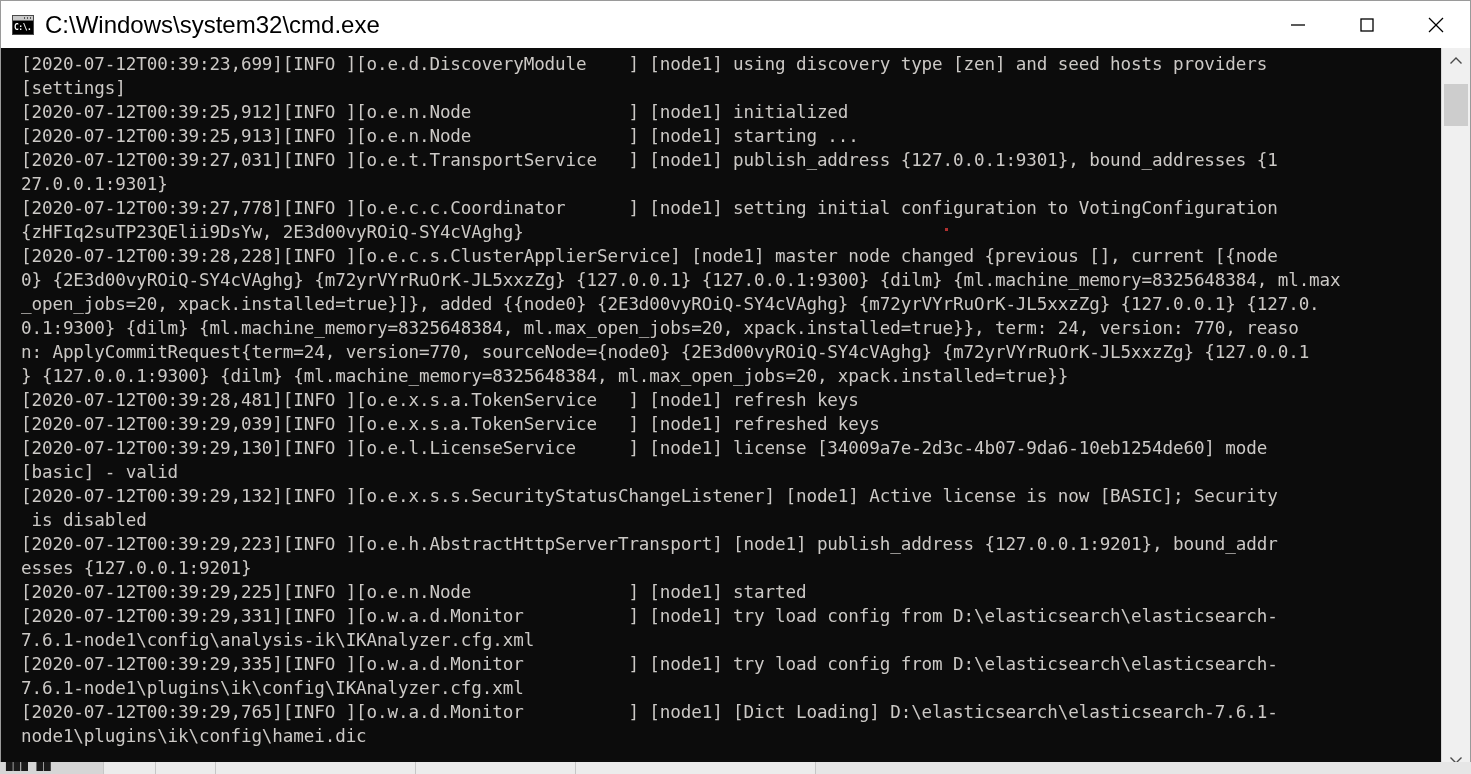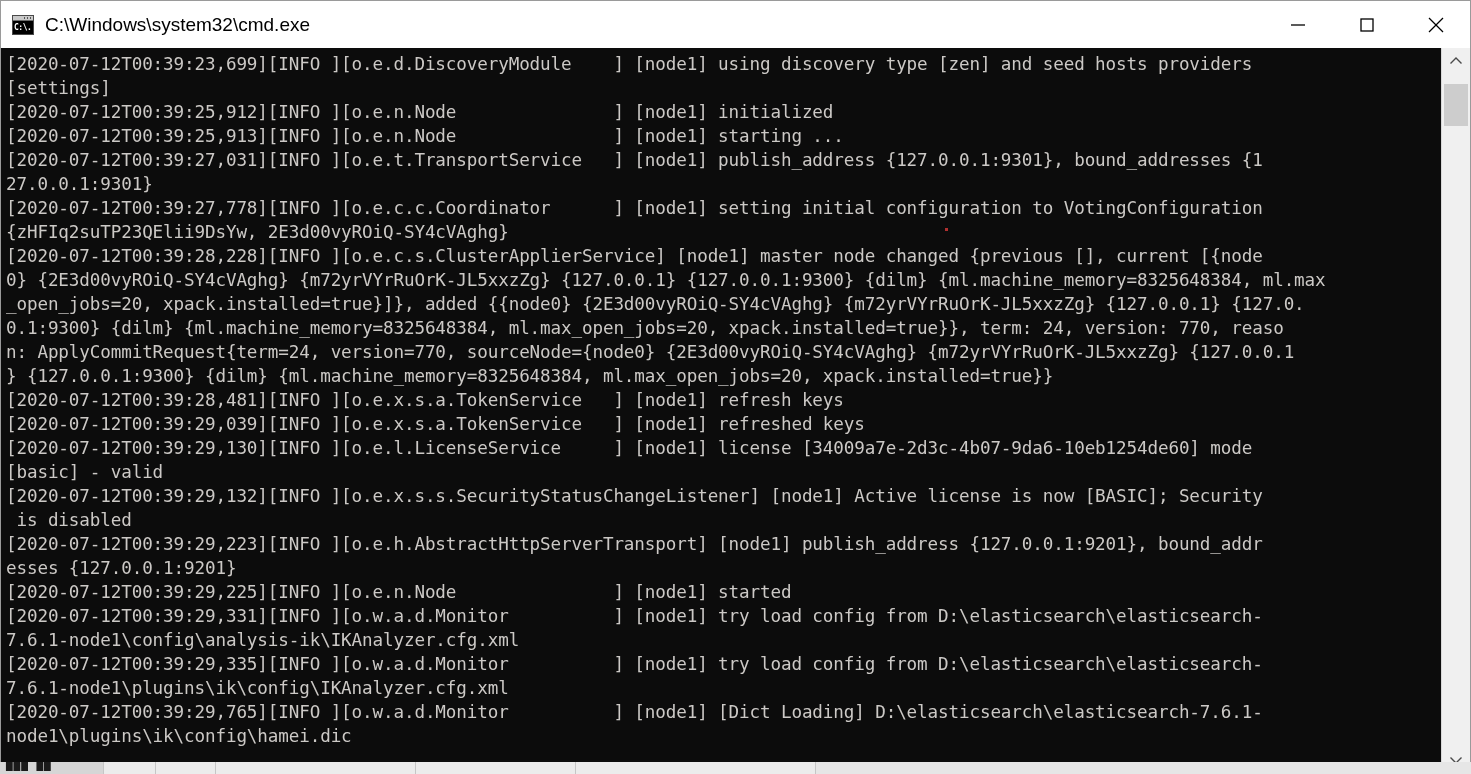--- a/index.html
+++ b/index.html
@@ -88,21 +88,21 @@
     letter-spacing: -0.5px;
     text-align: left;
     padding-left: 1px;
     box-sizing: border-box;
     font-weight: bold;
     overflow: hidden;
     white-space: nowrap;
   }
   #title-text {
     font-family: "Liberation Sans", sans-serif;
-    font-size: 19px;
+    font-size: 24px;
     color: #000000;
     white-space: nowrap;
     overflow: hidden;
     text-overflow: ellipsis;
   }
   #window-controls {
     display: flex;
     align-items: stretch;
     height: 100%;
     flex: 0 0 auto;
@@ -132,21 +132,21 @@
   #console-text {
     flex: 1 1 auto;
     background: #0c0c0c;
     color: #ccc9c6;
     font-family: "DejaVu Sans Mono", monospace;
     font-size: 17.6px;
     line-height: 24px;
     letter-spacing: -0.12px;
     white-space: pre;
     overflow: hidden;
-    padding: 4px 0 0 5px;
+    padding: 4px 0 0 20px;
     box-sizing: border-box;
     min-width: 0;
   }
   #console-text .line { display: block; height: 24px; }
 
   
   #artifact-dot {
     position: absolute;
     width: 3px;
     height: 3px;

